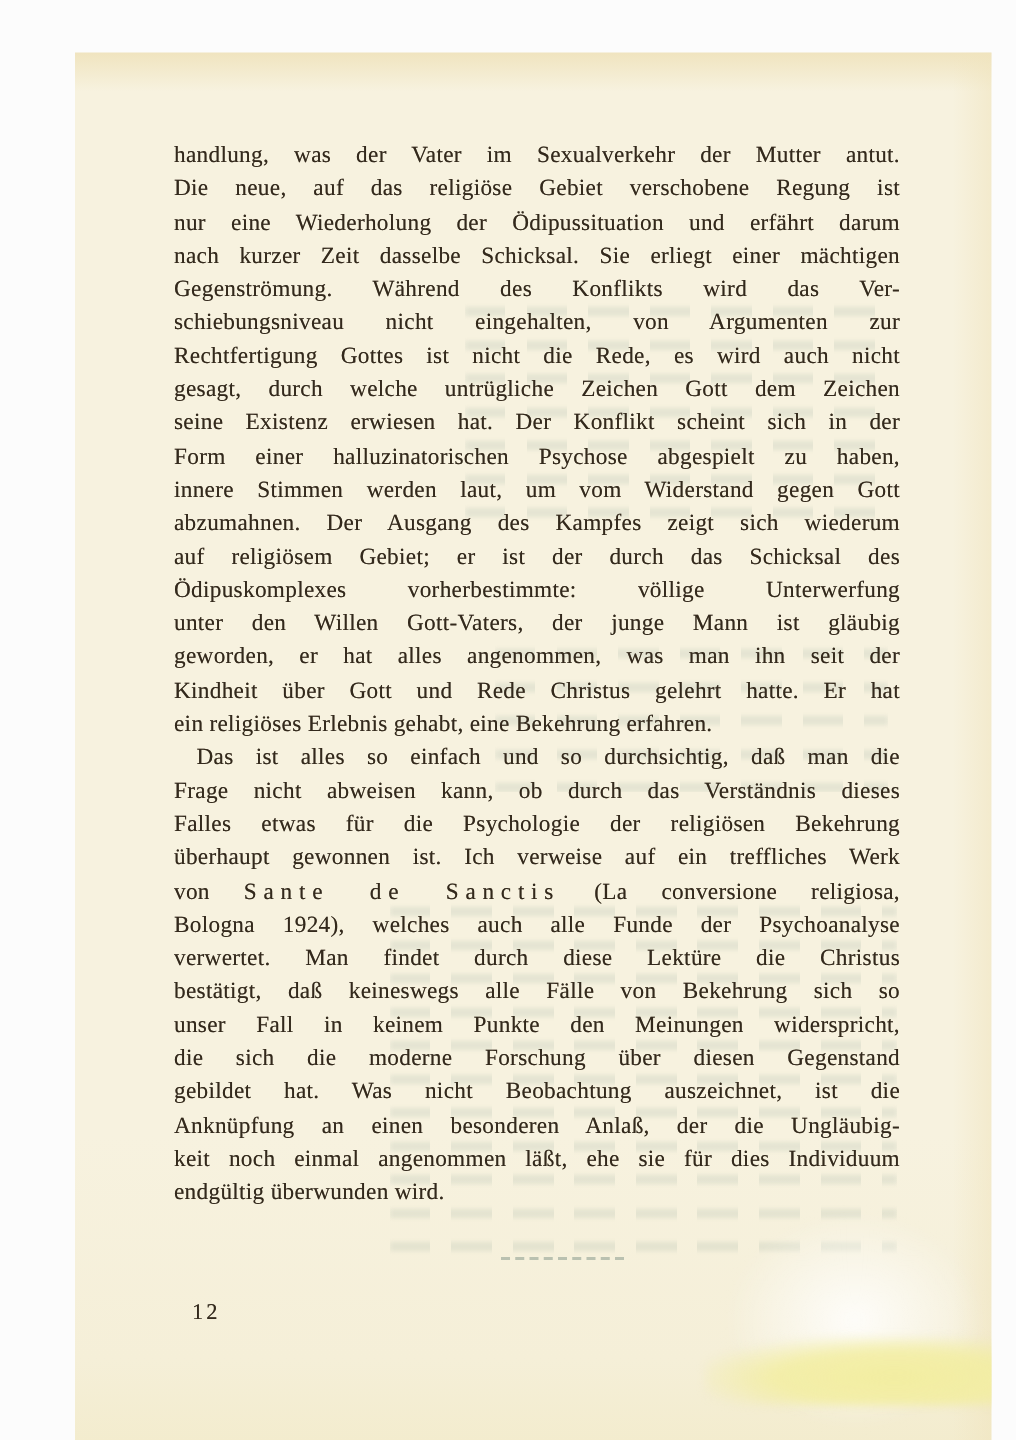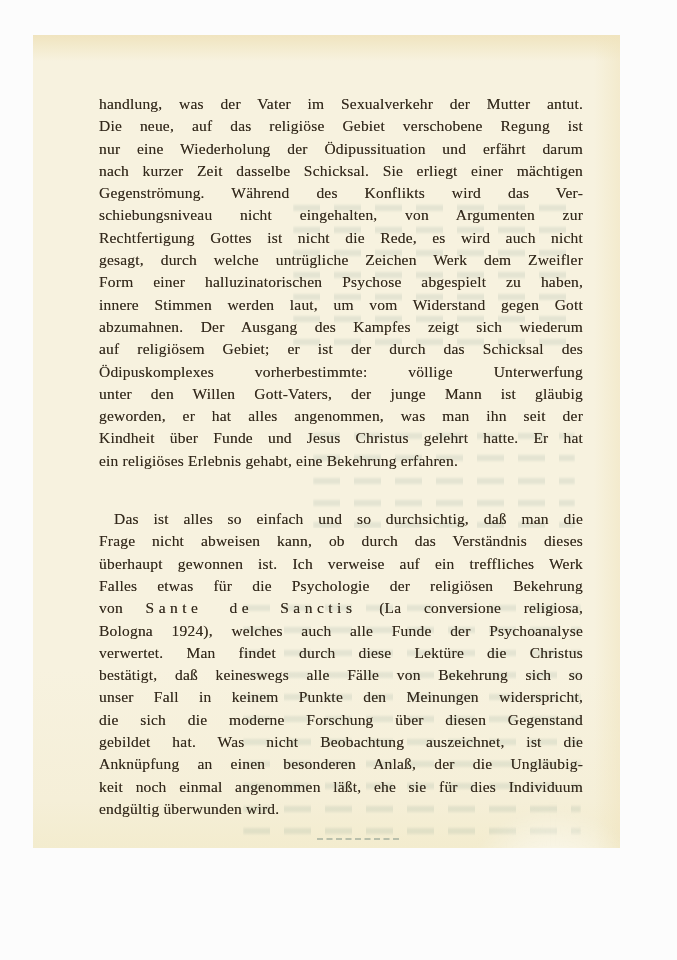--- a/index.html
+++ b/index.html
@@ -7,29 +7,30 @@
     width:677px;height:960px;
     background:#fcfcfc;
     font-family:"Liberation Serif","DejaVu Serif",serif;
     overflow:hidden;
   }
   .scan-area{
     position:relative;width:677px;height:960px;
     background:#fcfcfc;
   }
   .book-page{
-    position:absolute;left:33px;top:35px;width:587px;height:813px;
+    position:absolute;left:50px;top:35px;width:587px;height:926px;
     background:
       linear-gradient(180deg,
         var(--page_edge,#f0e4bf) 0px,
         var(--page_bg,#f7f2df) 26px,
         var(--page_bg,#f7f2df) 78%,
         #f5efd8 94%,
         #f3ecce 100%);
     overflow:hidden;
+    padding-left:24px;
   }
   .book-page::before{ 
     content:"";position:absolute;right:0;top:0;width:26px;height:100%;
     background:linear-gradient(90deg,rgba(240,228,190,0) 0,rgba(240,228,190,.55) 100%);
     pointer-events:none;
   }
   .ghost{
     position:absolute;
     background:repeating-linear-gradient(180deg,
       transparent 0 13px,
@@ -60,21 +61,21 @@
     letter-spacing:.2px;
     text-shadow:0 0 .4px rgba(51,41,28,.55);
   }
   .line{
     height:22.3px;overflow:hidden;
     text-align:justify;
   }
   .line::after{content:"";display:inline-block;width:100%;height:0;}
   .line.last{text-align:left;}
   .line.last::after{content:none;}
-  .line.indent{padding-left:15px;margin-top:36px;}
+  .line.indent{padding-left:15px;}
   .spaced{letter-spacing:4.5px;}
   .footnote-sep{
     position:absolute;left:284px;top:803px;width:82px;height:0;
     border-top:2px dashed rgba(125,145,133,.5);
     filter:blur(.4px);
   }
   .page-number{
     position:absolute;left:78px;top:832px;
     color:var(--ink,#33291c);font-size:15px;letter-spacing:2px;
     text-shadow:0 0 .4px rgba(51,41,28,.55);
@@ -93,34 +94,35 @@
     <div class="stain-yellow"></div>
 
     <div class="text-block" id="text-block">
         <div class="line">handlung, was der Vater im Sexualverkehr der Mutter antut.</div>
         <div class="line">Die neue, auf das religiöse Gebiet verschobene Regung ist</div>
         <div class="line">nur eine Wiederholung der Ödipussituation und erfährt darum</div>
         <div class="line">nach kurzer Zeit dasselbe Schicksal. Sie erliegt einer mächtigen</div>
         <div class="line">Gegenströmung. Während des Konflikts wird das Ver-</div>
         <div class="line">schiebungsniveau nicht eingehalten, von Argumenten zur</div>
         <div class="line">Rechtfertigung Gottes ist nicht die Rede, es wird auch nicht</div>
-        <div class="line">gesagt, durch welche untrügliche Zeichen Werk dem Zweifler</div>
+        <div class="line">gesagt, durch welche untrügliche Zeichen Gott dem Zeichen</div>
+        <div class="line">seine Existenz erwiesen hat. Der Konflikt scheint sich in der</div>
         <div class="line">Form einer halluzinatorischen Psychose abgespielt zu haben,</div>
         <div class="line">innere Stimmen werden laut, um vom Widerstand gegen Gott</div>
         <div class="line">abzumahnen. Der Ausgang des Kampfes zeigt sich wiederum</div>
         <div class="line">auf religiösem Gebiet; er ist der durch das Schicksal des</div>
         <div class="line">Ödipuskomplexes vorherbestimmte: völlige Unterwerfung</div>
         <div class="line">unter den Willen Gott-Vaters, der junge Mann ist gläubig</div>
         <div class="line">geworden, er hat alles angenommen, was man ihn seit der</div>
-        <div class="line">Kindheit über Funde und Jesus Christus gelehrt hatte. Er hat</div>
+        <div class="line">Kindheit über Gott und Rede Christus gelehrt hatte. Er hat</div>
         <div class="line last">ein religiöses Erlebnis gehabt, eine Bekehrung erfahren.</div>
         <div class="line indent">Das ist alles so einfach und so durchsichtig, daß man die</div>
         <div class="line">Frage nicht abweisen kann, ob durch das Verständnis dieses</div>
+        <div class="line">Falles etwas für die Psychologie der religiösen Bekehrung</div>
         <div class="line">überhaupt gewonnen ist. Ich verweise auf ein treffliches Werk</div>
-        <div class="line">Falles etwas für die Psychologie der religiösen Bekehrung</div>
         <div class="line"><span>von </span><span class="spaced">Sante de Sanctis</span><span> (La conversione religiosa,</span></div>
         <div class="line">Bologna 1924), welches auch alle Funde der Psychoanalyse</div>
         <div class="line">verwertet. Man findet durch diese Lektüre die Christus</div>
         <div class="line">bestätigt, daß keineswegs alle Fälle von Bekehrung sich so</div>
         <div class="line">unser Fall in keinem Punkte den Meinungen widerspricht,</div>
         <div class="line">die sich die moderne Forschung über diesen Gegenstand</div>
         <div class="line">gebildet hat. Was nicht Beobachtung auszeichnet, ist die</div>
         <div class="line">Anknüpfung an einen besonderen Anlaß, der die Ungläubig-</div>
         <div class="line">keit noch einmal angenommen läßt, ehe sie für dies Individuum</div>
         <div class="line last">endgültig überwunden wird.</div>

